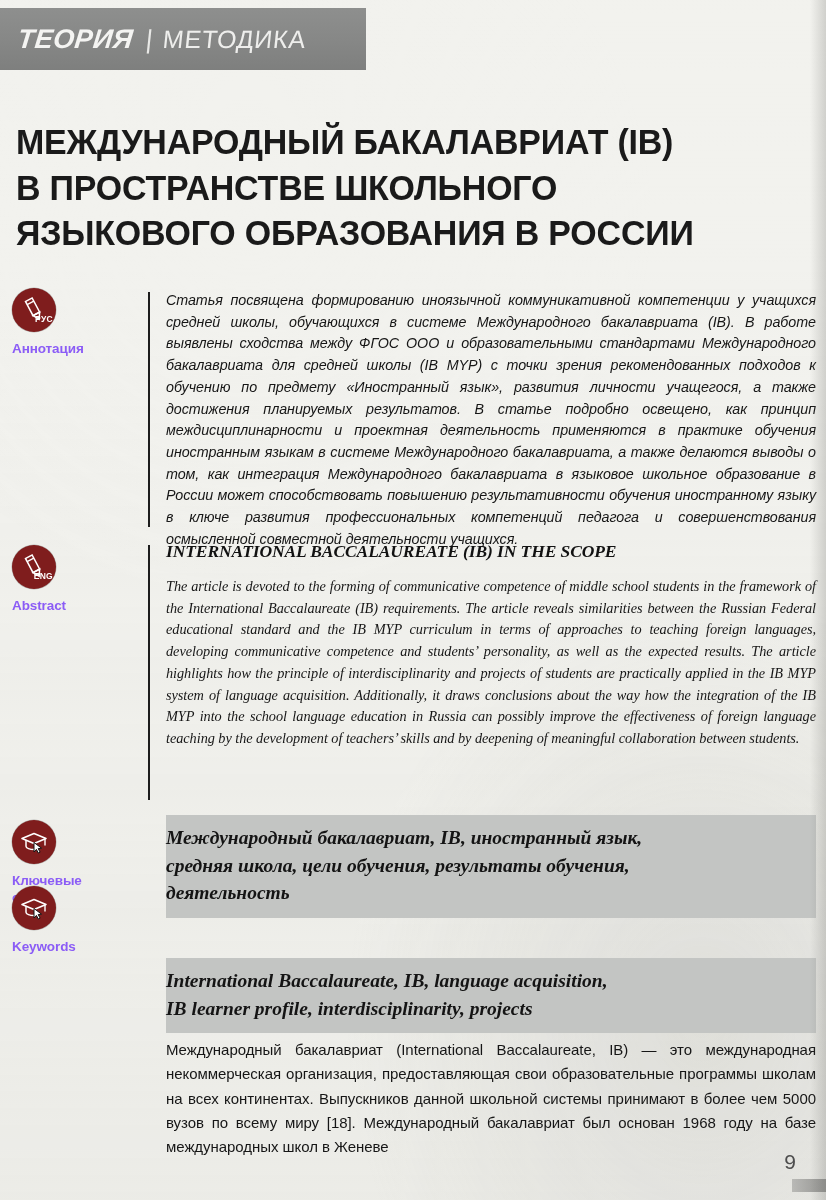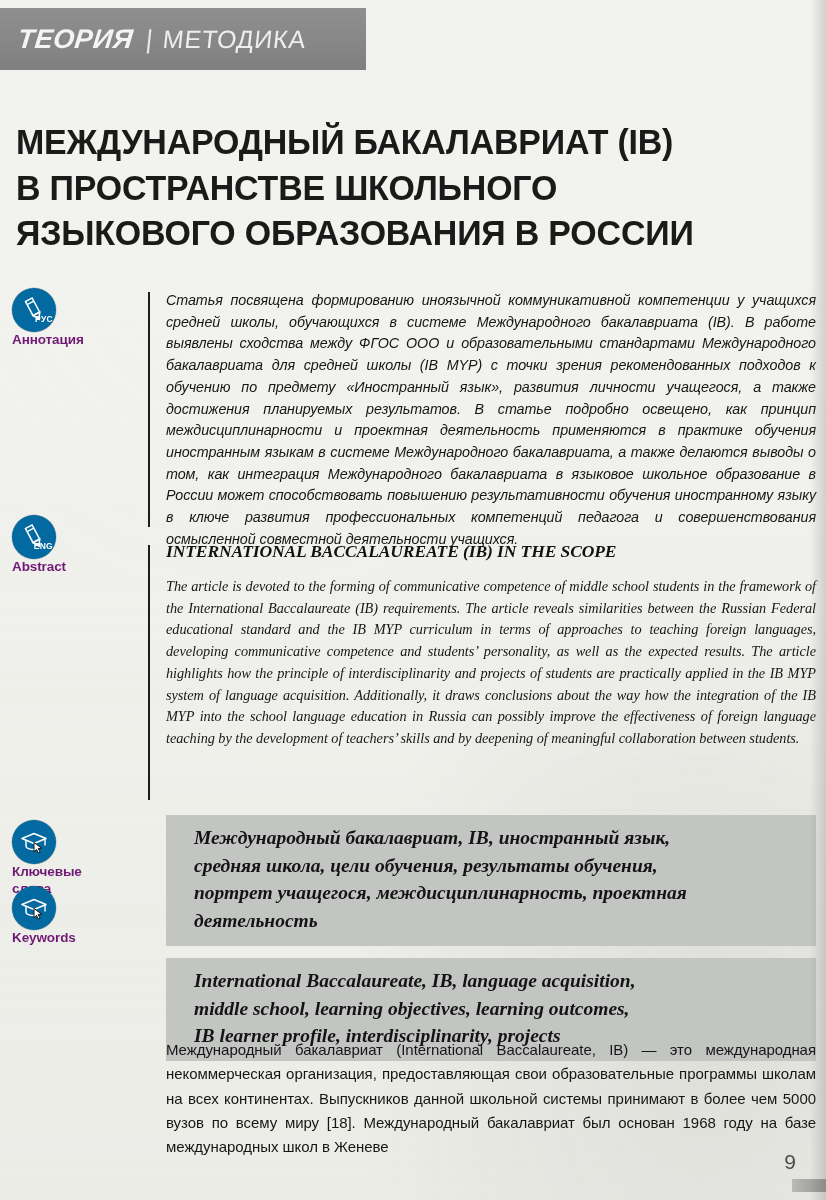--- a/index.html
+++ b/index.html
@@ -93,41 +93,42 @@
   
   .gutter-item {
     position: absolute;
     left: 12px;
     width: 128px;
   }
   .badge {
     width: 44px;
     height: 44px;
     border-radius: 50%;
-    background: #0369a1;
+    background: #7f1d1d;
     display: flex;
     align-items: center;
     justify-content: center;
     position: relative;
     box-shadow: 0 0 0 0.5px rgba(0,0,0,.25);
   }
   .badge svg { display: block; }
   .badge-tag {
     position: absolute;
     right: 3px;
     bottom: 8px;
     color: #fff;
     font-size: 8.5px;
     font-weight: bold;
     letter-spacing: 0.3px;
   }
   .gutter-label {
+    margin-top: 9px;
     font-size: 13.5px;
     font-weight: bold;
-    color: #701a75;
+    color: #8b5cf6;
     line-height: 1.25;
     letter-spacing: -0.1px;
   }
 
   
   .divider {
     position: absolute;
     left: 148px;
     width: 2px;
     background: #1d1d1d;
@@ -152,21 +153,21 @@
     font-style: italic;
     line-height: 1.26;
     color: #121212;
     margin-bottom: 14px;
     letter-spacing: -0.1px;
   }
   .en-title span { display: block; }
 
   .kw-block {
     background: #c3c5c3;
-    padding: 9px 12px 11px 28px;
+    padding: 9px 12px 11px 0;
     font-family: "Liberation Serif", serif;
     font-style: italic;
     font-weight: bold;
     font-size: 19.5px;
     line-height: 1.42;
     color: #141414;
     box-sizing: border-box;
   }
   .kw-block span { display: block; white-space: nowrap; }
 
@@ -231,21 +232,21 @@
           <line x1="11.5" y1="7" x2="19" y2="7" stroke="#ffffff" stroke-width="1.3"></line>
           <polygon points="11.5,19.5 19,19.5 15.25,25.5" fill="none" stroke="#ffffff" stroke-width="1.5"></polygon>
           <polygon points="13.6,23 16.9,23 15.25,25.5" fill="#ffffff"></polygon>
         </g>
       </svg>
       <span class="badge-tag">РУС</span>
     </div>
     <div class="gutter-label">Аннотация</div>
   </div>
 
-  <div class="gutter-item" style="top:515px;">
+  <div class="gutter-item" style="top:545px;">
     <div class="badge">
       <svg width="30" height="30" viewBox="0 0 30 30" aria-hidden="true">
         <g transform="rotate(-28 15 15)">
           <rect x="11.5" y="3.5" width="7.5" height="16" fill="none" stroke="#ffffff" stroke-width="1.5"></rect>
           <line x1="11.5" y1="7" x2="19" y2="7" stroke="#ffffff" stroke-width="1.3"></line>
           <polygon points="11.5,19.5 19,19.5 15.25,25.5" fill="none" stroke="#ffffff" stroke-width="1.5"></polygon>
           <polygon points="13.6,23 16.9,23 15.25,25.5" fill="#ffffff"></polygon>
         </g>
       </svg>
       <span class="badge-tag">ENG</span>
@@ -285,27 +286,25 @@
   <div class="content" style="top:540px;font-family:Liberation Serif, serif;">
     <div class="en-title">
       <span>INTERNATIONAL BACCALAUREATE (IB) IN THE SCOPE</span>
     </div>
     <div class="abstract-en">The article is devoted to the forming of communicative competence of middle school students in the framework of the International Baccalaureate (IB) requirements. The article reveals similarities between the Russian Federal educational standard and the IB MYP curriculum in terms of approaches to teaching foreign languages, developing communicative competence and students’ personality, as well as the expected results. The article highlights how the principle of interdisciplinarity and projects of students are practically applied in the IB MYP system of language acquisition. Additionally, it draws conclusions about the way how the integration of the IB MYP into the school language education in Russia can possibly improve the effectiveness of foreign language teaching by the development of teachers’ skills and by deepening of meaningful collaboration between students.</div>
   </div>
 
   <div class="content kw-block" style="top:815px;">
     <span>Международный бакалавриат, IB, иностранный язык,</span>
     <span>средняя школа, цели обучения, результаты обучения,</span>
-    <span>портрет учащегося, междисциплинарность, проектная</span>
     <span>деятельность</span>
   </div>
 
   <div class="content kw-block" style="top:958px;">
     <span>International Baccalaureate, IB, language acquisition,</span>
-    <span>middle school, learning objectives, learning outcomes,</span>
     <span>IB learner profile, interdisciplinarity, projects</span>
   </div>
 
   <div class="content body-text" style="top:1038px;">Международный бакалавриат (International Baccalaureate, IB) — это международная некоммерческая организация, предоставляющая свои образовательные программы школам на всех континентах. Выпускников данной школьной системы принимают в более чем 5000 вузов по всему миру [18]. Международный бакалавриат был основан 1968 году на базе международных школ в Женеве</div>
 
   <div class="page-number">9</div>
   <div class="corner-mark"></div>
   <div class="edge-shadow"></div>
 
 </div>

